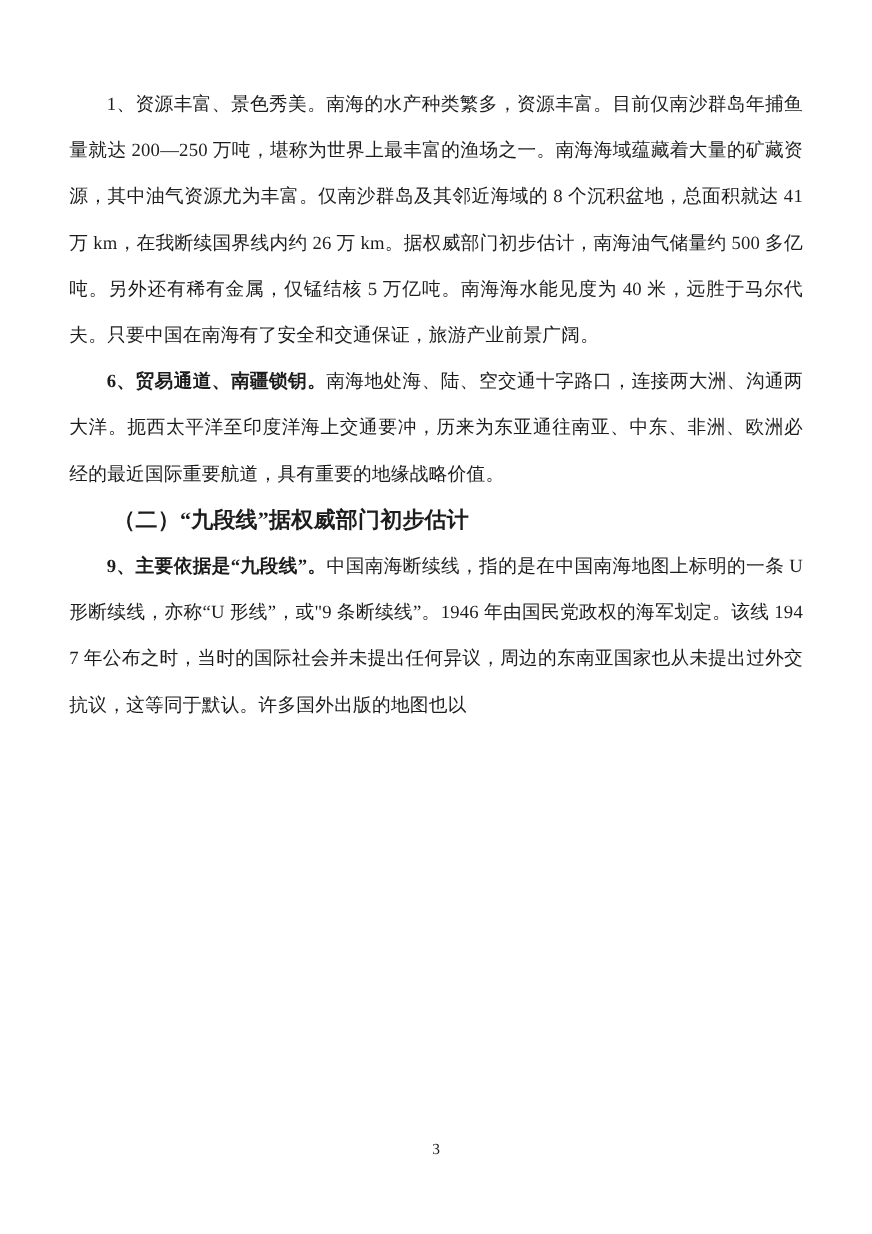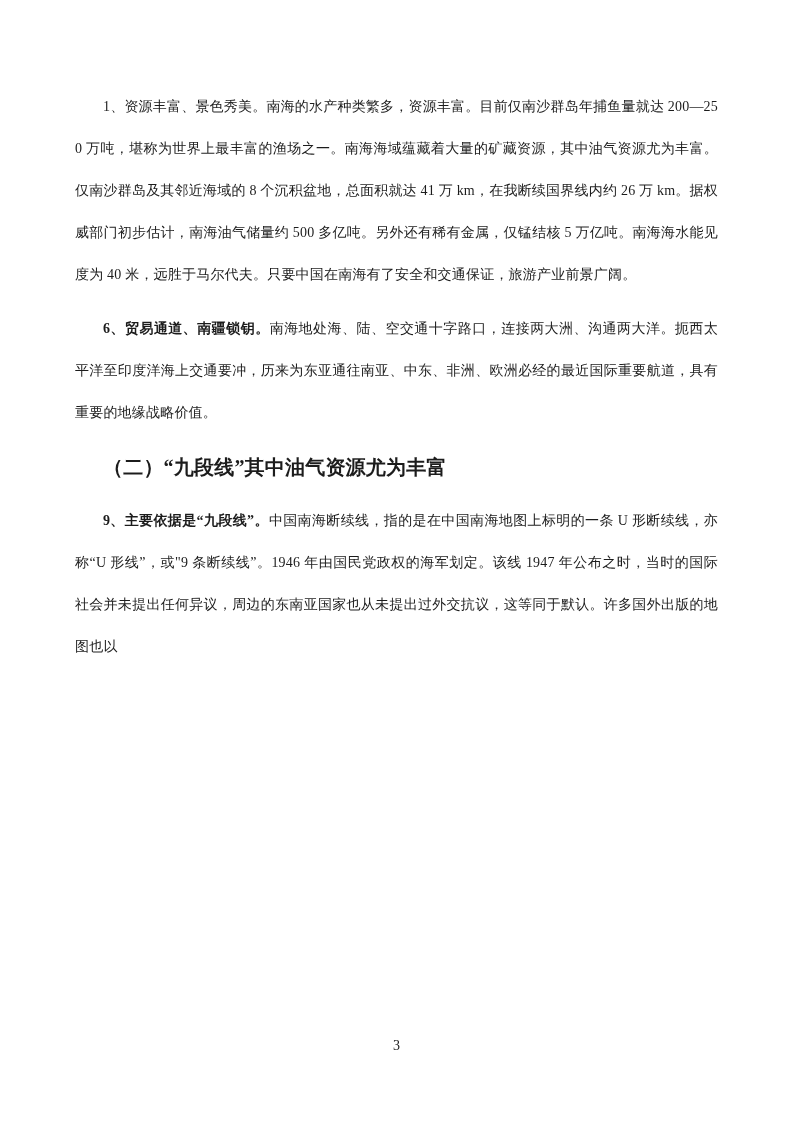--- a/index.html
+++ b/index.html
@@ -17,22 +17,22 @@
     font-family: "Liberation Serif", "DejaVu Serif", serif;
     color: #1c1c1c;
   }
   .page-body {
     position: absolute;
     top: 74px;
     left: 63px;
     width: 667px;
   }
   .para {
-    margin: 12px;
-    font-size: 14px;
+    margin: 0;
+    font-size: 17px;
     line-height: 42px;
     text-align: justify;
     text-justify: inter-ideograph;
     text-indent: 2em;
     letter-spacing: 0.2px;
     word-break: break-all;
   }
   .para b, .para .bold-run {
     font-weight: bold;
   }
@@ -64,21 +64,21 @@
     <p class="para">
       <span>1、资源丰富、景色秀美。南海的水产种类繁多，资源丰富。目前仅南沙群岛年捕鱼量就达 200—250 万吨，堪称为世界上最丰富的渔场之一。南海海域蕴藏着大量的矿藏资源，其中油气资源尤为丰富。仅南沙群岛及其邻近海域的 8 个沉积盆地，总面积就达 41 万 km，在我断续国界线内约 26 万 km。据权威部门初步估计，南海油气储量约 500 多亿吨。另外还有稀有金属，仅锰结核 5 万亿吨。南海海水能见度为 40 米，远胜于马尔代夫。只要中国在南海有了安全和交通保证，旅游产业前景广阔。</span>
     </p>
 
     <p class="para">
       <b>6、贸易通道、南疆锁钥。</b><span>南海地处海、陆、空交通十字路口，连接两大洲、沟通两大洋。扼西太平洋至印度洋海上交通要冲，历来为东亚通往南亚、中东、非洲、欧洲必经的最近国际重要航道，具有重要的地缘战略价值。</span>
     </p>
 
 
     <p class="section-heading">
-      <span>（二）“九段线”其中油气资源尤为丰富</span>
+      <span>（二）“九段线”据权威部门初步估计</span>
     </p>
 
 
     <p class="para">
       <b>9、主要依据是“九段线”。</b><span>中国南海断续线，指的是在中国南海地图上标明的一条 U 形断续线，亦称“U 形线”，或"9 条断续线”。1946 年由国民党政权的海军划定。该线 1947 年公布之时，当时的国际社会并未提出任何异议，周边的东南亚国家也从未提出过外交抗议，这等同于默认。许多国外出版的地图也以</span>
     </p>
 
   </div>
 
   <div class="page-footer">

